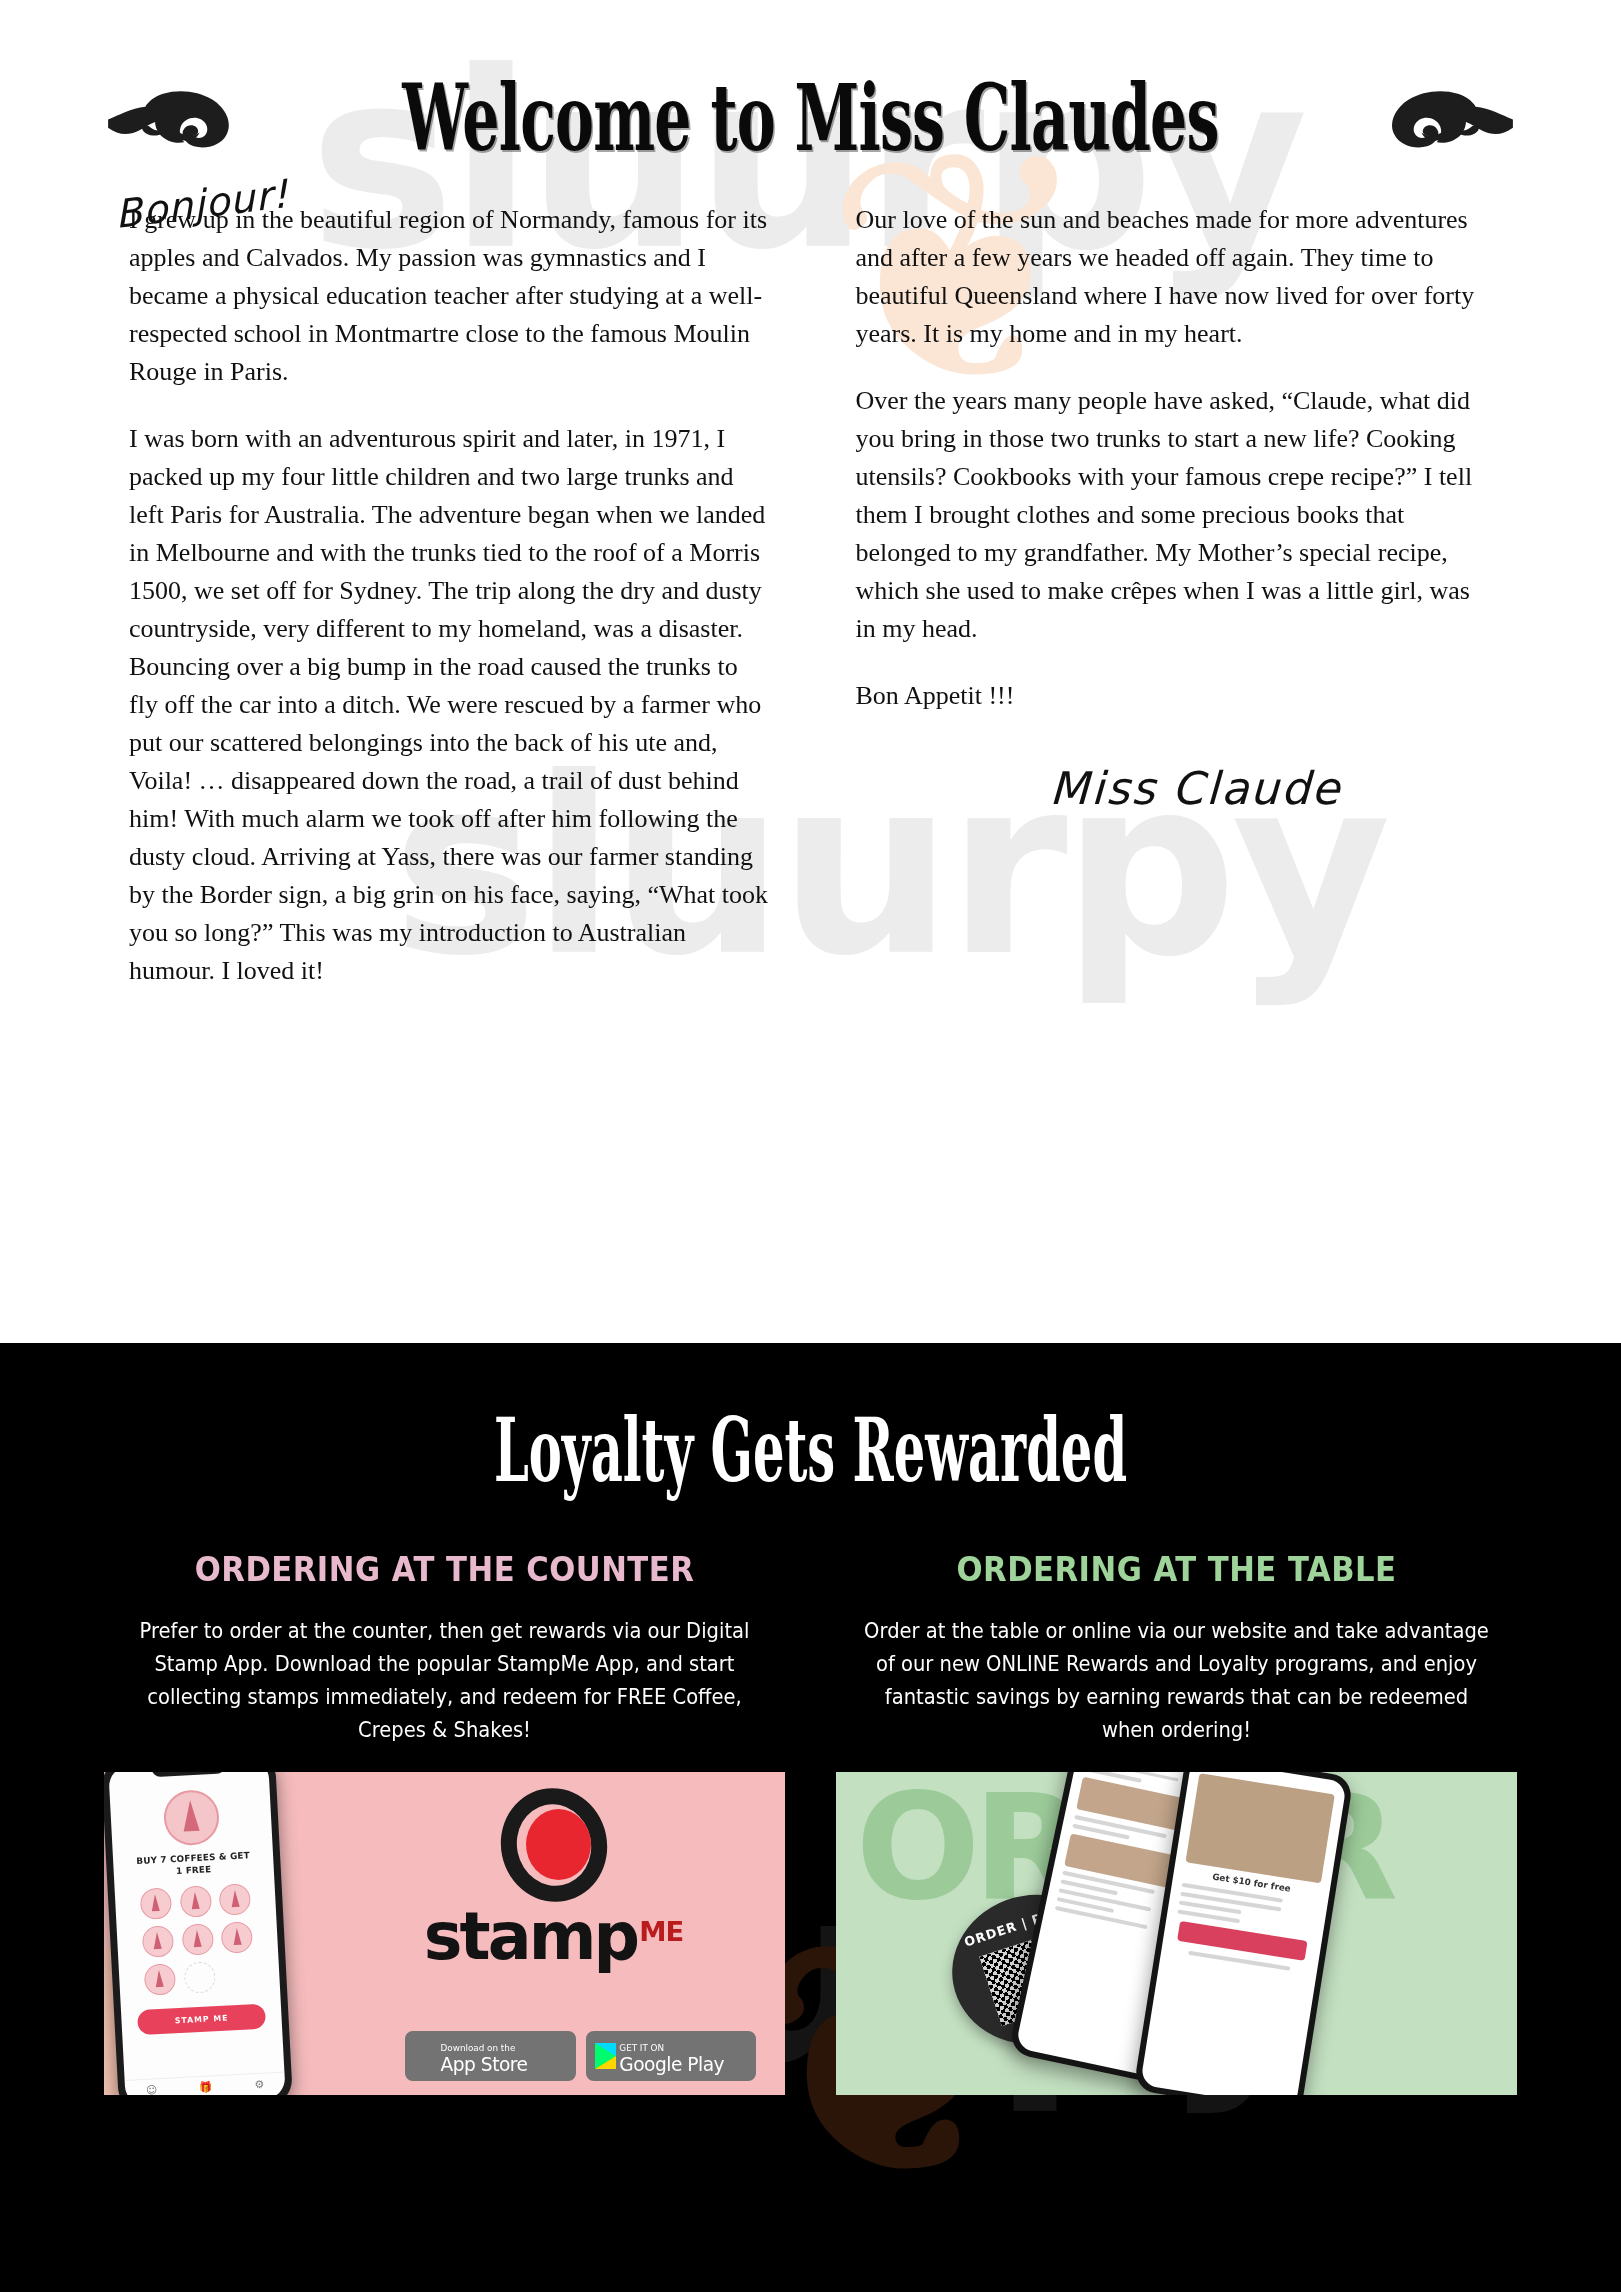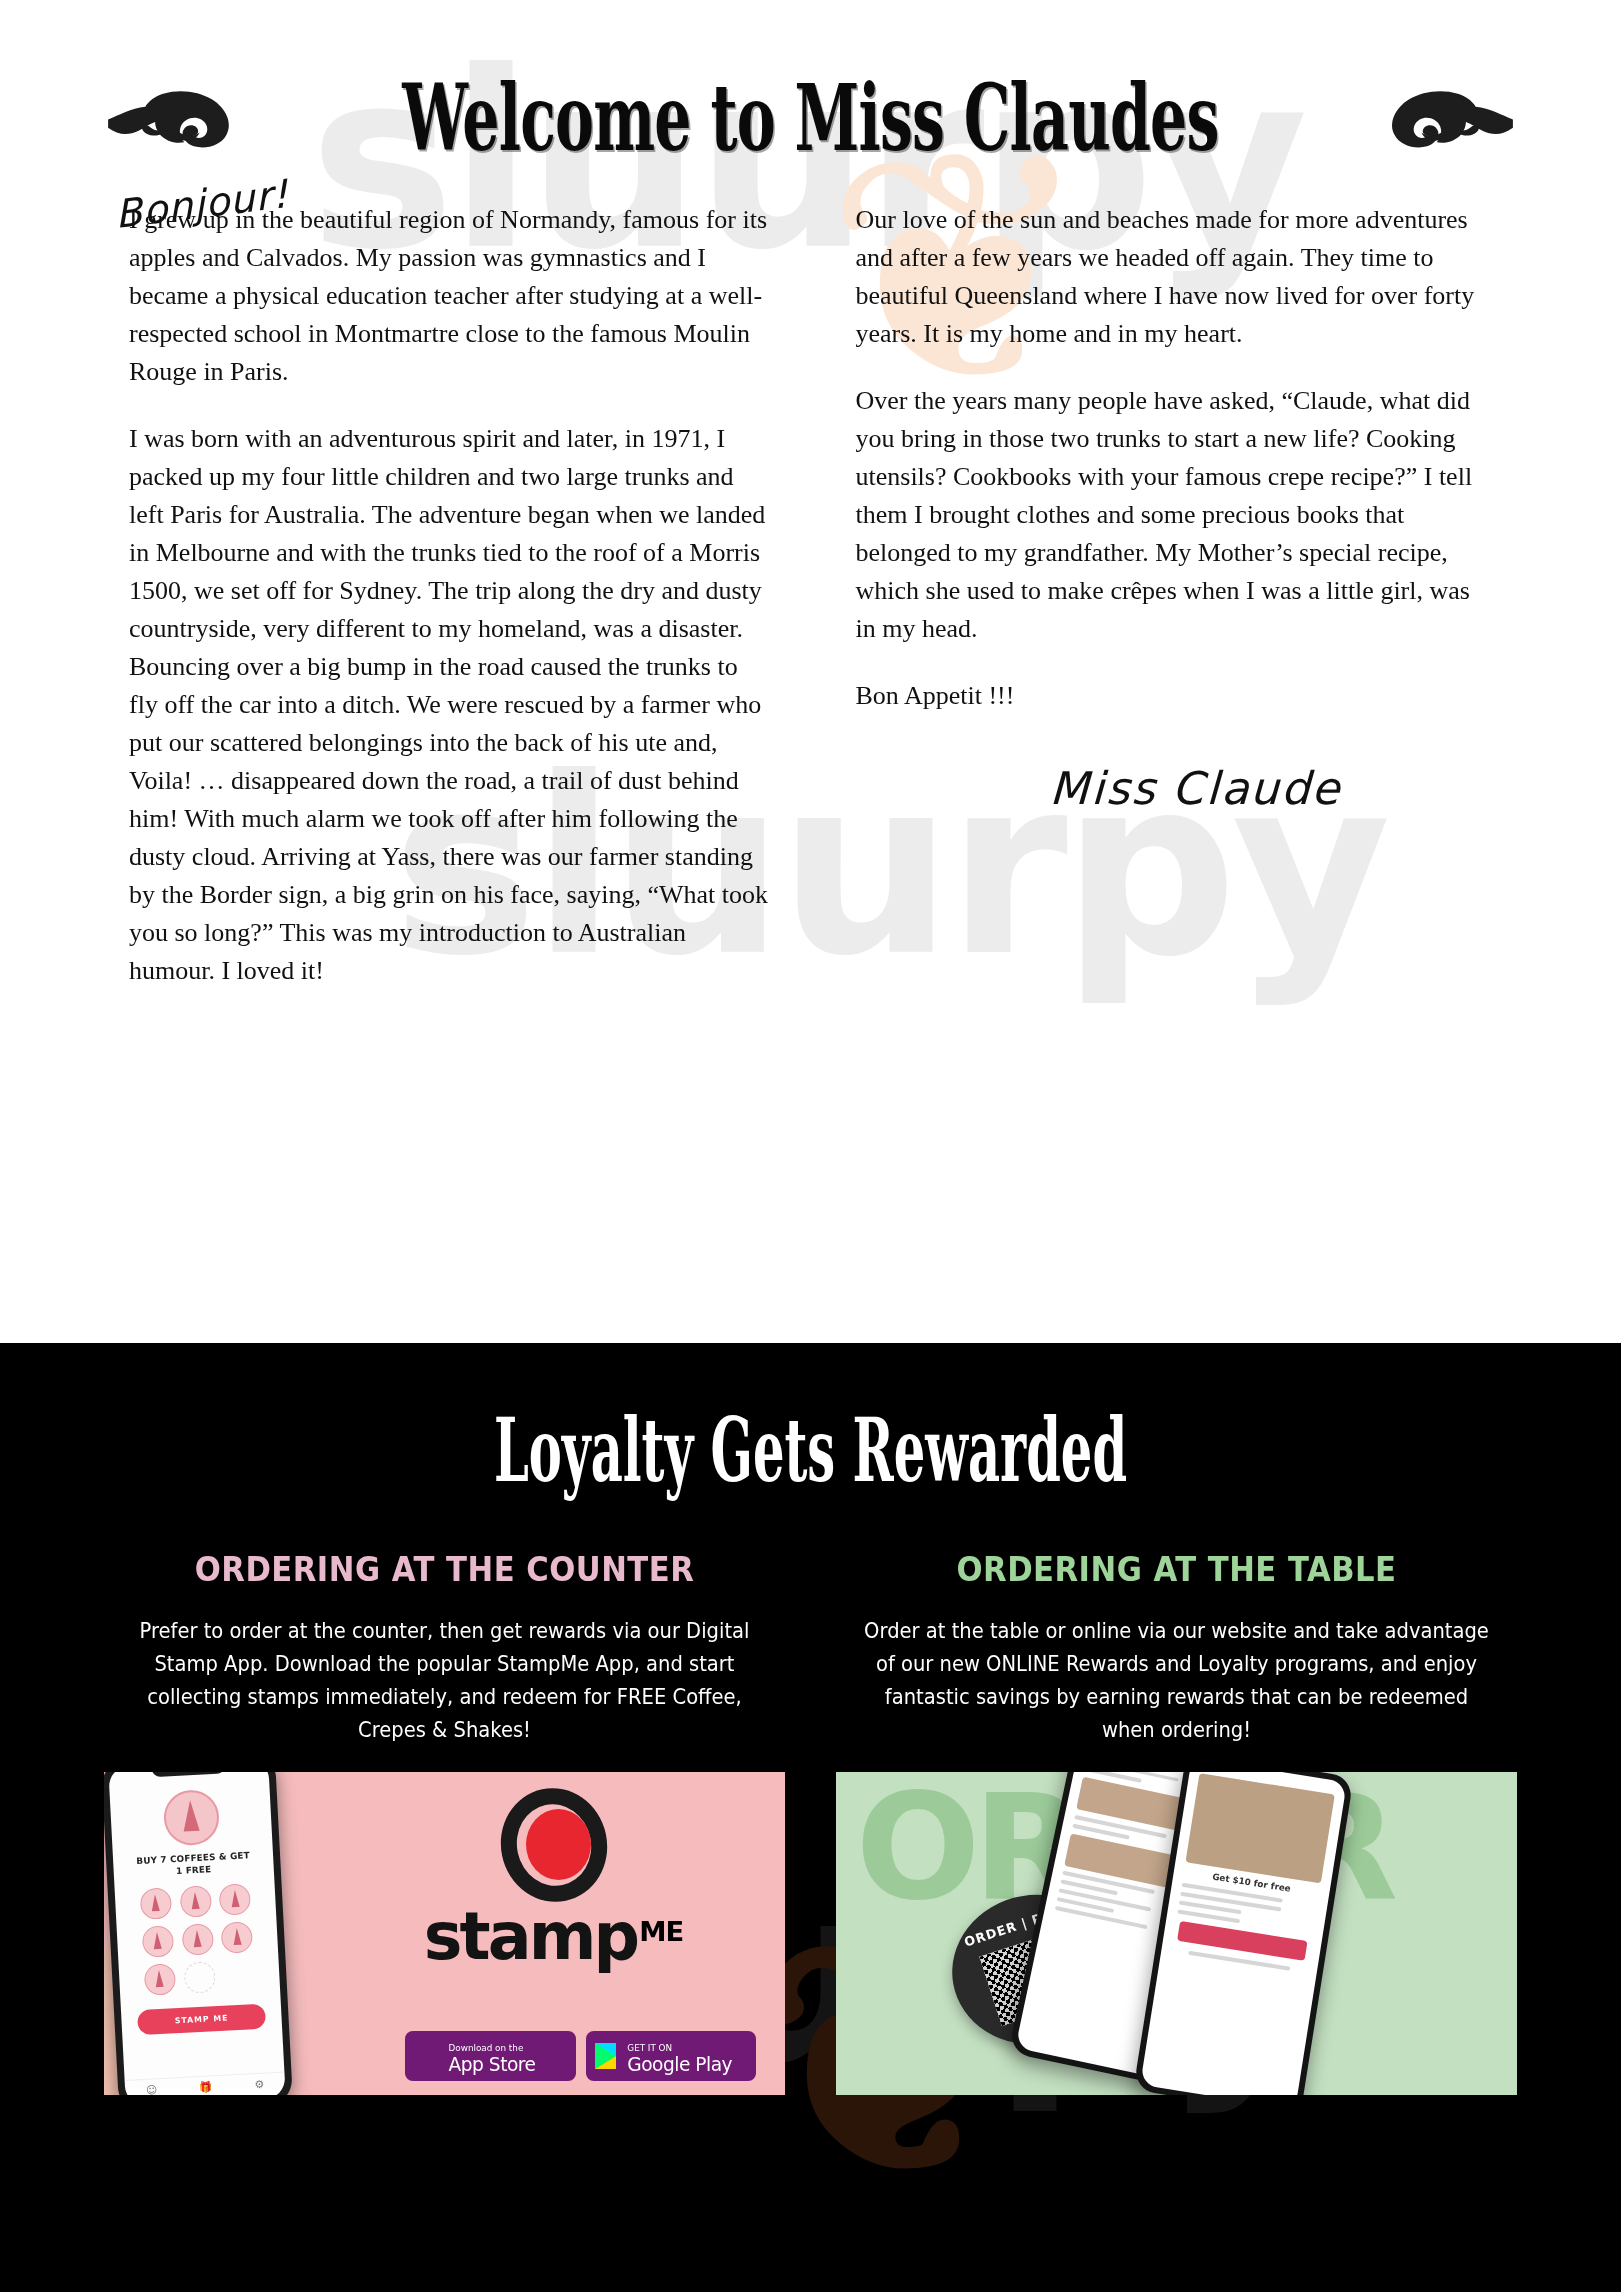--- a/index.html
+++ b/index.html
@@ -240,29 +240,29 @@
     position:absolute; left:25.5px; top:21.6px; width:65px; height:71px;
     background:#e8262f; border-radius:50%;
   }
   .sm-word{
     font-family:"DejaVu Sans", sans-serif; font-weight:700;
     font-size:65px; color:#131313; letter-spacing:-2.9px; line-height:61px;
     display:inline-block;
   }
   .sm-me{
     font-family:"DejaVu Sans", sans-serif; font-weight:700;
-    font-size:27.4px; color:#000000; letter-spacing:-1px;
+    font-size:27.4px; color:#b91c1c; letter-spacing:-1px;
     vertical-align:17.6px; margin-left:2px;
   }
   .badges{
     position:absolute; right:29px; bottom:13.7px; display:flex; gap:9.8px;
   }
   .badge{
-    background:#701a75; border-radius:7.8px; padding:5.9px 13.7px 5.9px 9.8px;
-    display:flex; align-items:center; gap:11px; min-width:147px;
+    background:#737373; border-radius:7.8px; padding:5.9px 13.7px 5.9px 9.8px;
+    display:flex; align-items:center; gap:3px; min-width:147px;
   }
   .badge .glyph{ font-size:29px; color:#fff; line-height:1; }
   .badge .b-small{
     font-family:"DejaVu Sans",sans-serif; font-size:8.8px; color:#fff; line-height:10.8px;
   }
   .badge .b-big{
     font-family:"DejaVu Sans",sans-serif; font-size:18.6px; color:#fff;
     line-height:20.6px; letter-spacing:-0.5px;
   }
   .gp-tri{

